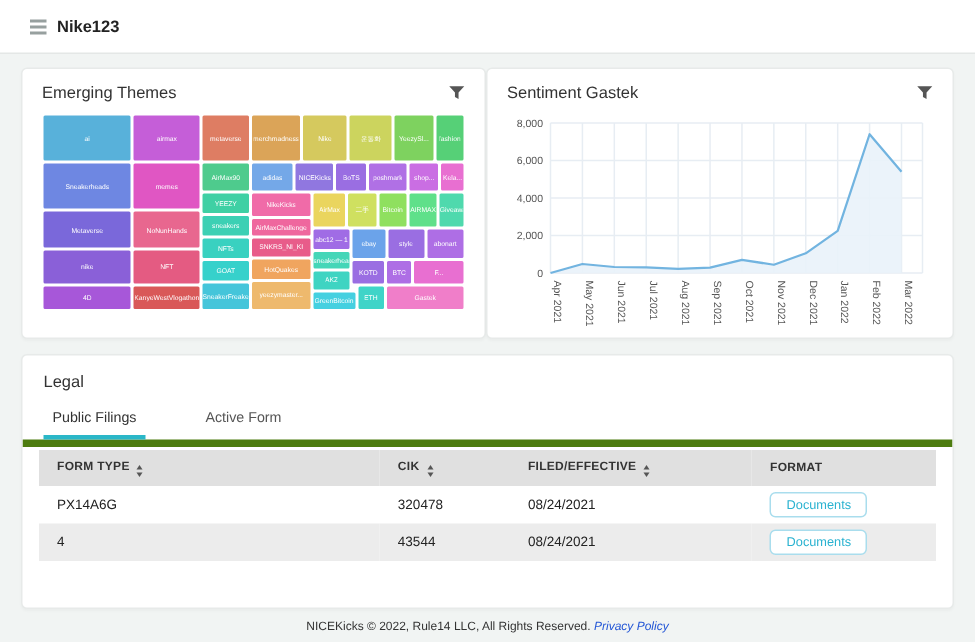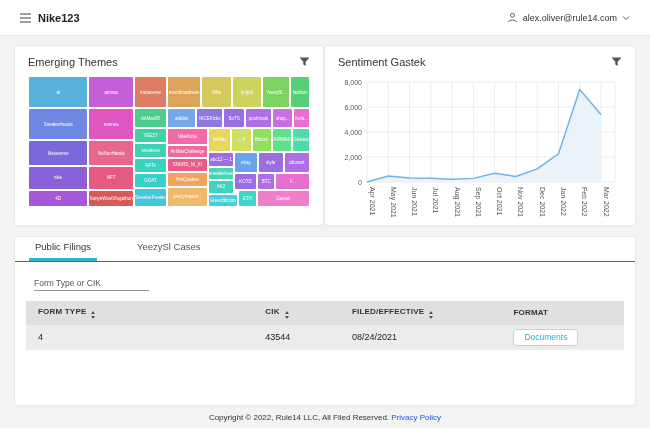--- a/index.html
+++ b/index.html
@@ -30,21 +30,21 @@
   .tile { position: absolute; border: 1px solid #fff; border-radius: 2px;
           display: flex; align-items: center; justify-content: center; overflow: hidden; cursor: pointer; }
   .tile span { color: #fff; font-size: 4.5px; white-space: nowrap; overflow: hidden; }
 
   
   .chart-wrap { padding: 0 6px 0 6px; }
 
   
   .card-legal { margin-top: 10px; height: 170px; overflow: hidden; }
   .legal-title { font-size: 11px; color: #333; padding: 12px 14px 8px 14px; }
-  .tabs { display: flex; border-bottom: 1px solid #4d7c0f; padding: 0 14px; gap: 34px; }
+  .tabs { display: flex; border-bottom: 5px solid #4d7c0f; padding: 0 14px; gap: 34px; }
   .tab { font-size: 9.5px; padding: 4px 6px 6px 6px; color: #555; cursor: pointer; border-bottom: 3px solid transparent; }
   .tab.active { color: #333; border-bottom-color: #2ab7c8; }
   .search-row { padding: 10px 14px 8px 19px; }
   .search-input { border: none; border-bottom: 1px solid #8f9695; background: transparent;
                   width: 115px; font-size: 8.5px; padding: 2px 0; color: #333; outline: none;
                   font-family: "Liberation Sans", sans-serif; }
   .search-input::placeholder { color: #555; }
 
   table { border-collapse: collapse; width: calc(100% - 22px); margin: 2px 11px 0 11px; table-layout: fixed; }
   th { background: #e0e0e0; font-size: 8px; font-weight: bold; text-transform: uppercase;
@@ -54,47 +54,33 @@
   .col-form { width: 38%; } .col-cik { width: 14.5%; } .col-filed { width: 27%; } .col-format { width: 20.5%; }
   .sort { display: inline-flex; flex-direction: column; gap: 1.5px; margin-left: 5px; vertical-align: 0px; }
   .sort i { width: 0; height: 0; border-left: 2.5px solid transparent; border-right: 2.5px solid transparent; }
   .sort .up { border-bottom: 3px solid #555; }
   .sort .dn { border-top: 3px solid #555; }
   .doc-btn { background: #fff; border: 1px solid #a9dded; border-radius: 4px; color: #29b2d0;
              font-size: 8.5px; padding: 2px 10px 3px 10px; cursor: pointer; font-family: "Liberation Sans", sans-serif; }
 
   
   .footer { text-align: center; font-size: 8px; color: #333; padding: 7px 0; }
-  .footer a { color: #2356d6; text-decoration: none; }
+  .footer a { color: #2356d6; text-decoration: none; font-style: italic; }
 </style>
 </head>
 <body>
 
 <header class="topbar">
   <div class="brand">
     <span class="burger">
         <i></i>
         <i></i>
         <i></i>
       </span>
     <span class="brand-name">Nike123</span>
-  </div>
-  <div class="userbox">
-    <span style="line-height:0">
-      <svg width="11" height="11" viewBox="0 0 12 12" fill="none" stroke="#555" stroke-width="1">
-        <circle cx="6" cy="3.5" r="2.2"></circle>
-          <path d="M1.5 11 C1.5 8.2 10.5 8.2 10.5 11"></path>
-      </svg>
-    </span>
-    <span>alex.oliver@rule14.com</span>
-    <span style="line-height:0">
-      <svg width="8" height="6" viewBox="0 0 8 6" fill="none" stroke="#555" stroke-width="1">
-          <path d="M1 1.5 L4 4.5 L7 1.5"></path>
-        </svg>
-    </span>
   </div>
 </header>
 
 <div class="main">
 
   <div class="cards-row">
 
     <section class="card card-themes">
       <div class="card-head">
         <span class="card-title">Emerging Themes</span>
@@ -305,26 +291,24 @@
             <text transform="translate(208.6818181818182,113) rotate(90)" font-size="7" fill="#555">Dec 2021</text>
             <text transform="translate(229.95454545454547,113) rotate(90)" font-size="7" fill="#555">Jan 2022</text>
             <text transform="translate(251.22727272727275,113) rotate(90)" font-size="7" fill="#555">Feb 2022</text>
             <text transform="translate(272.5,113) rotate(90)" font-size="7" fill="#555">Mar 2022</text>
           </svg>
       </div>
     </section>
   </div>
 
   <section class="card card-legal">
+    <div class="legal-title">Legal</div>
     <div class="tabs">
       <span class="tab active">Public Filings</span>
-      <span class="tab">YeezySl Cases</span>
-    </div>
-    <div class="search-row">
-      <input class="search-input" type="text" placeholder="Form Type or CIK" style="">
+      <span class="tab">Active Form</span>
     </div>
     <table>
       <thead>
         <tr>
           <th class="col-form">
             <span>Form Type</span><span class="sort">
                 <i class="up"></i>
                 <i class="dn"></i>
               </span>
           </th>
@@ -339,28 +323,34 @@
                 <i class="up"></i>
                 <i class="dn"></i>
               </span>
           </th>
           <th class="col-format">
             <span>Format</span>
           </th>
         </tr>
       </thead>
       <tbody>
+          <tr>
+            <td>PX14A6G</td>
+            <td>320478</td>
+            <td>08/24/2021</td>
+            <td><button class="doc-btn">Documents</button></td>
+          </tr>
           <tr class="alt">
             <td>4</td>
             <td>43544</td>
             <td>08/24/2021</td>
             <td><button class="doc-btn">Documents</button></td>
           </tr>
         </tbody>
     </table>
   </section>
 
 </div>
 
 <footer class="footer">
-  <span>Copyright © 2022, Rule14 LLC, All Filed Reserved.</span>
+  <span>NICEKicks © 2022, Rule14 LLC, All Rights Reserved.</span>
   <a href="#">Privacy Policy</a>
 </footer>
 
 </body></html>

